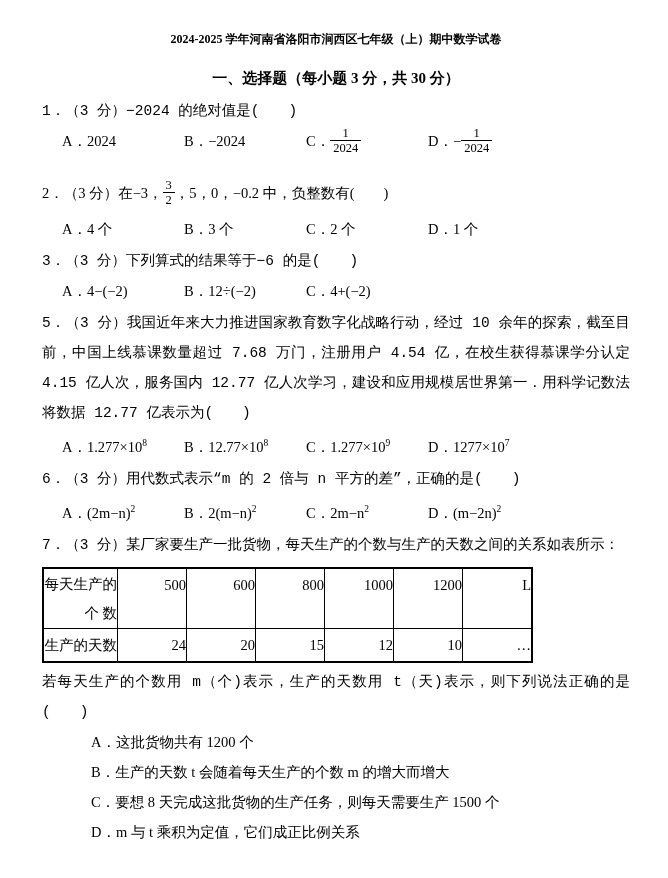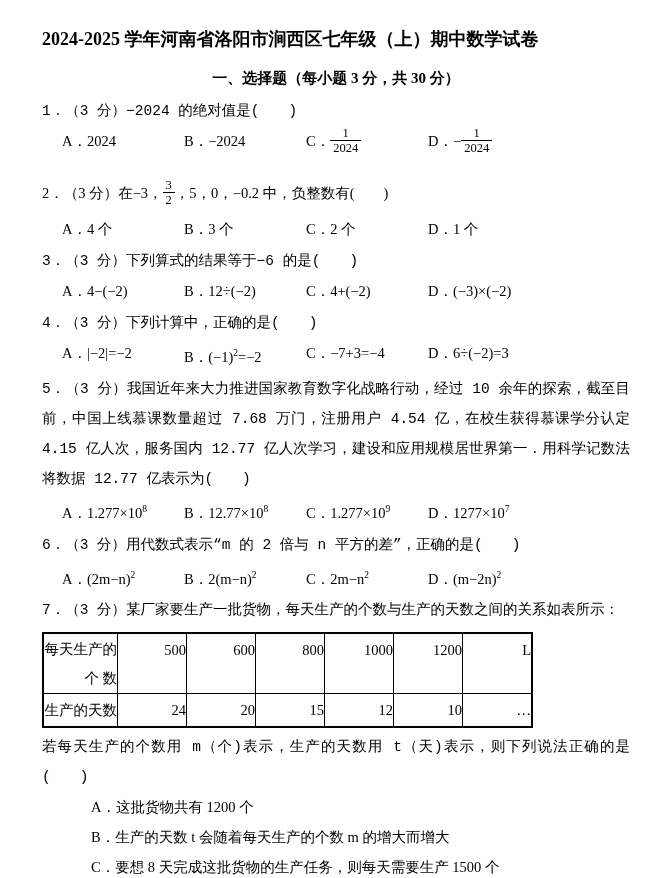--- a/index.html
+++ b/index.html
@@ -1,18 +1,18 @@
 <!DOCTYPE html>
 <html><head>
 <meta charset="utf-8">
 <style>
   html,body{margin:0;padding:0;background:#ffffff;color:#000;}
   body{width:668px;min-height:878px;font-family:"Liberation Serif","DejaVu Serif",serif;font-size:14.5px;}
   .page{padding:26px 38px 30px 42px;}
-  .exam-title{font-size:18px;font-weight:bold;text-align:left;margin:0 0 14px 0;line-height:26px;}
+  .exam-title{font-size:12px;font-weight:bold;text-align:center;margin:0 0 14px 0;line-height:26px;}
   .section-heading{font-weight:bold;font-size:15px;margin:10px 0 6px 0;line-height:24px;text-align:center;}
   .stem{line-height:30px;text-align:justify;margin:0;font-family:Liberation Mono, monospace;}
   .stem-inline{line-height:42px;white-space:nowrap;}
   .opts{display:flex;padding-left:20px;line-height:30px;}
   .opts > .opt{flex:0 0 122px;}
   .opts > .opt:last-child{flex:1 1 auto;}
   .opts.tall{min-height:44px;}
   .vopts{padding-left:20px;}
   .vopts .vopt{line-height:30px;margin-left:29px;}
   .frac{display:inline-block;vertical-align:middle;text-align:center;line-height:1.15;font-size:12.5px;position:relative;top:-2px;}
@@ -56,33 +56,23 @@
       <span class="opt">D．1 个</span>
     </div>
   </div>
 
   <div class="q">
     <p class="stem">3．（3 分）下列算式的结果等于−6 的是(　　)</p>
     <div class="opts">
       <span class="opt">A．4−(−2)</span>
       <span class="opt">B．12÷(−2)</span>
       <span class="opt">C．4+(−2)</span>
-      <span class="opt">D．(−3)×(−2)</span>
     </div>
   </div>
 
-  <div class="q">
-    <p class="stem">4．（3 分）下列计算中，正确的是(　　)</p>
-    <div class="opts">
-      <span class="opt">A．|−2|=−2</span>
-      <span class="opt"><span>B．(−1)</span><sup>2</sup><span>=−2</span></span>
-      <span class="opt">C．−7+3=−4</span>
-      <span class="opt">D．6÷(−2)=3</span>
-    </div>
-  </div>
 
   <div class="q">
     <p class="stem">5．（3 分）我国近年来大力推进国家教育数字化战略行动，经过 10 余年的探索，截至目前，中国上线慕课数量超过 7.68 万门，注册用户 4.54 亿，在校生获得慕课学分认定 4.15 亿人次，服务国内 12.77 亿人次学习，建设和应用规模居世界第一．用科学记数法将数据 12.77 亿表示为(　　)</p>
     <div class="opts">
       <span class="opt"><span>A．1.277×10</span><sup>8</sup></span>
       <span class="opt"><span>B．12.77×10</span><sup>8</sup></span>
       <span class="opt"><span>C．1.277×10</span><sup>9</sup></span>
       <span class="opt"><span>D．1277×10</span><sup>7</sup></span>
     </div>
   </div>

